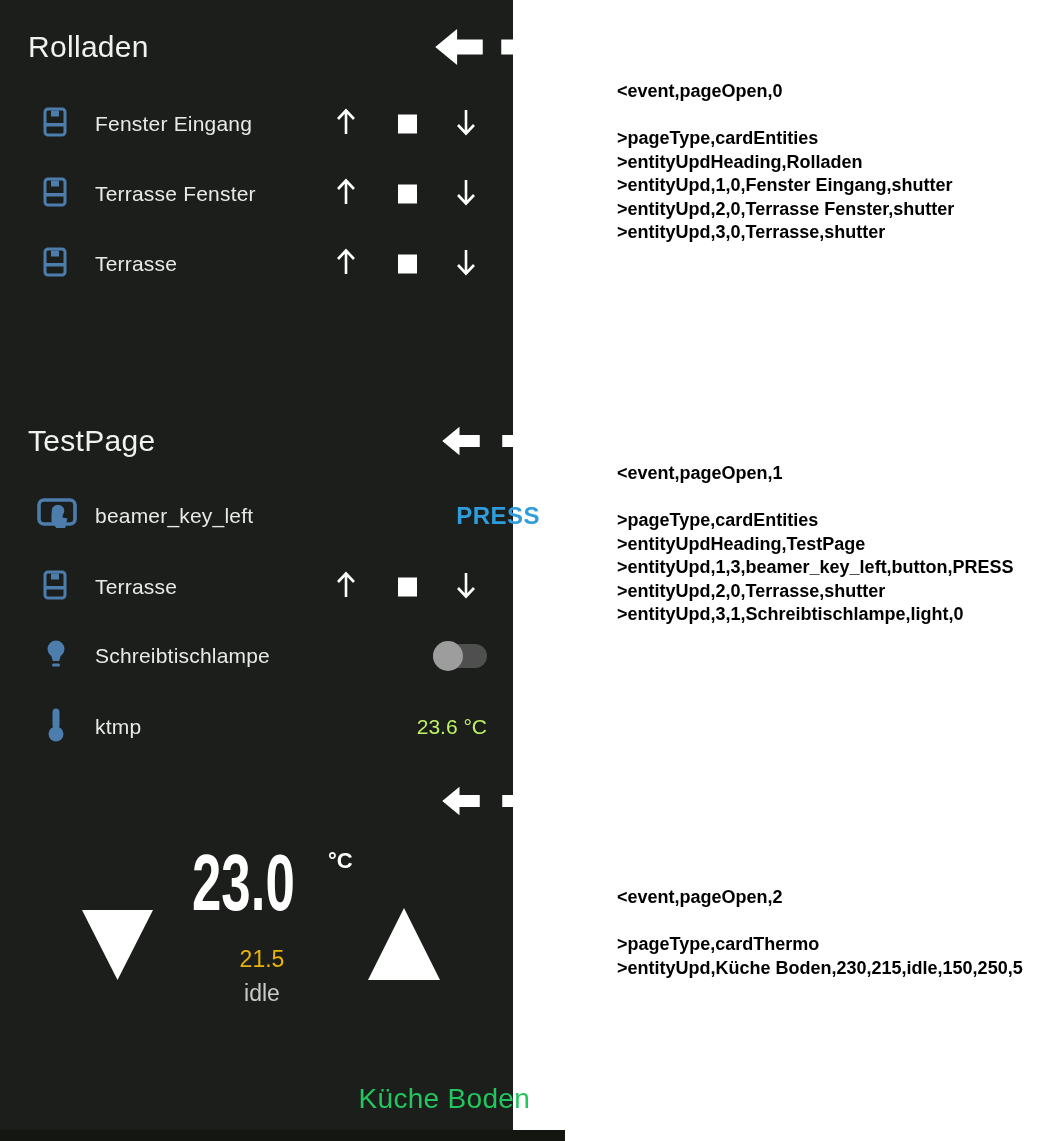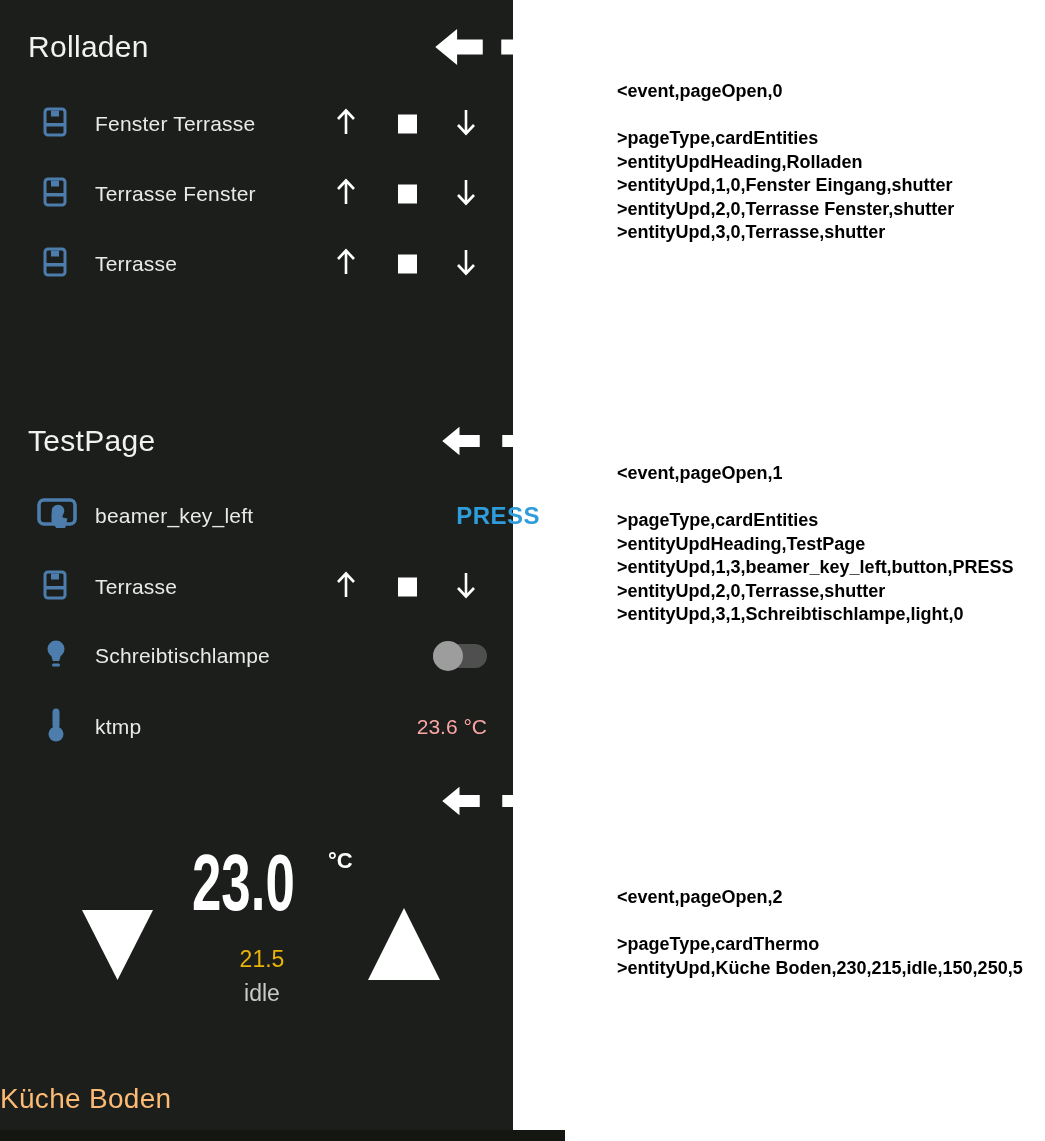--- a/index.html
+++ b/index.html
@@ -47,21 +47,21 @@
     position:absolute; left:95px; top:50%; transform:translateY(-50%);
     font-size:21px; color:#e9e9e9; letter-spacing:0.2px; white-space:nowrap;
   }
   .ctl { position:absolute; top:50%; transform:translateY(-50%); cursor:pointer; }
   .ctl-up   { left:334px; }
   .ctl-stop { left:398px; width:19px; height:19px; background:#ffffff; }
   .ctl-down { left:454px; }
 
   .row-value {
     position:absolute; right:78px; top:50%; transform:translateY(-50%);
-    font-size:21px; color:#fca5a5; white-space:nowrap;
+    font-size:21px; color:#bef264; white-space:nowrap;
   }
   .press-btn {
     position:absolute; right:25px; top:50%; transform:translateY(-50%);
     font-size:24px; font-weight:bold; color:#2f9cdb; letter-spacing:0.5px;
     cursor:pointer;
     margin-left:43px;
   }
 
   
   .toggle {
@@ -93,22 +93,22 @@
   .tri-up   { left:368px; top:908px; }
   .temp-target {
     position:absolute; left:140px; top:946px; width:244px; text-align:center;
     font-size:23px; color:#eab308;
   }
   .temp-state {
     position:absolute; left:140px; top:980px; width:244px; text-align:center;
     font-size:23px; color:#c9c9c9;
   }
   .thermo-name {
-    position:absolute; left:0; top:1083px; width:530px; text-align:left;
-    font-size:28px; color:#fdba74; letter-spacing:0.3px;
+    position:absolute; left:0; top:1083px; width:530px; text-align:right;
+    font-size:28px; color:#22c55e; letter-spacing:0.3px;
   }
 
   
   .proto {
     position:absolute; left:617px;
     font-size:18px; font-weight:bold; color:#000000;
   }
   .proto .pline { height:23.5px; line-height:23.5px; white-space:nowrap; }
   .proto-1 { top:80px; }
   .proto-2 { top:462px; }
@@ -135,21 +135,21 @@
     </div>
 
     <div class="row" style="top:100px;">
       <span class="entity-icon icon-shutter">
         <svg width="24" height="30" viewBox="0 0 24 30">
             <rect x="2" y="2" width="20" height="26" rx="3" fill="none" stroke="#4d7dad" stroke-width="3"></rect>
             <rect x="8" y="3.5" width="8" height="6" fill="#4d7dad"></rect>
             <rect x="3" y="16" width="18" height="3.5" fill="#4d7dad"></rect>
           </svg>
       </span>
-      <span class="label">Fenster Terrasse</span>
+      <span class="label">Fenster Eingang</span>
       <span class="ctl ctl-up"><svg width="24" height="30" viewBox="0 0 24 30">
             <path d="M12 27 V4 M4 12 L12 3.5 L20 12" fill="none" stroke="#ffffff" stroke-width="2.6"></path>
           </svg></span>
       <span class="ctl ctl-stop"></span>
       <span class="ctl ctl-down"><svg width="24" height="30" viewBox="0 0 24 30">
             <path d="M12 3 V26 M4 18 L12 26.5 L20 18" fill="none" stroke="#ffffff" stroke-width="2.6"></path>
           </svg></span>
     </div>
 
     <div class="row" style="top:170px;padding-left:38px;">

